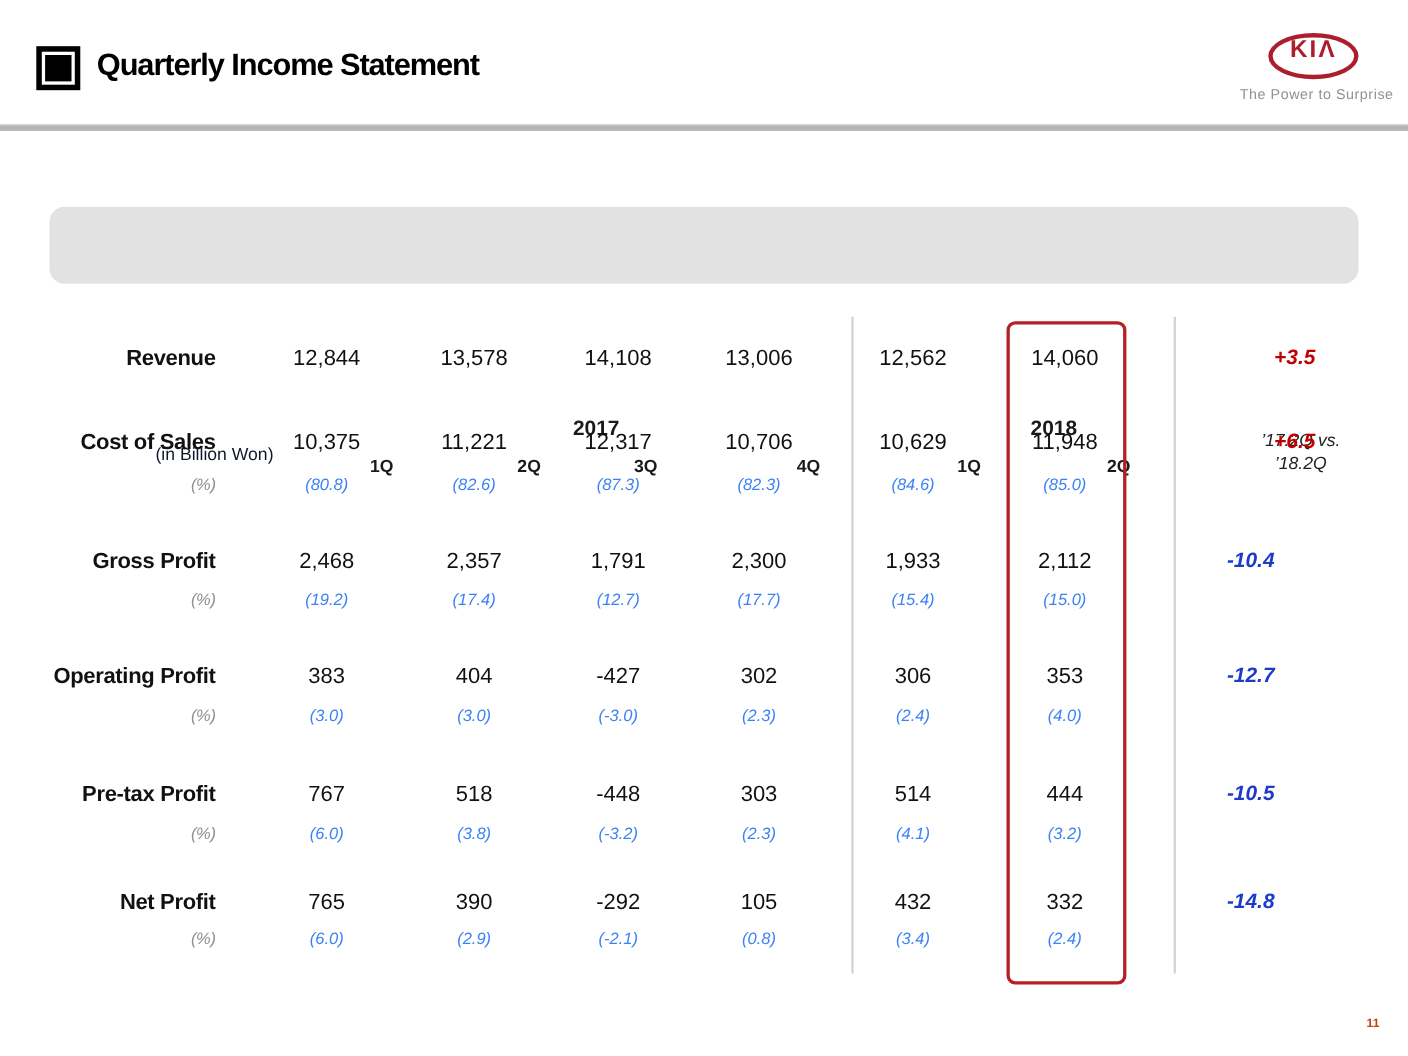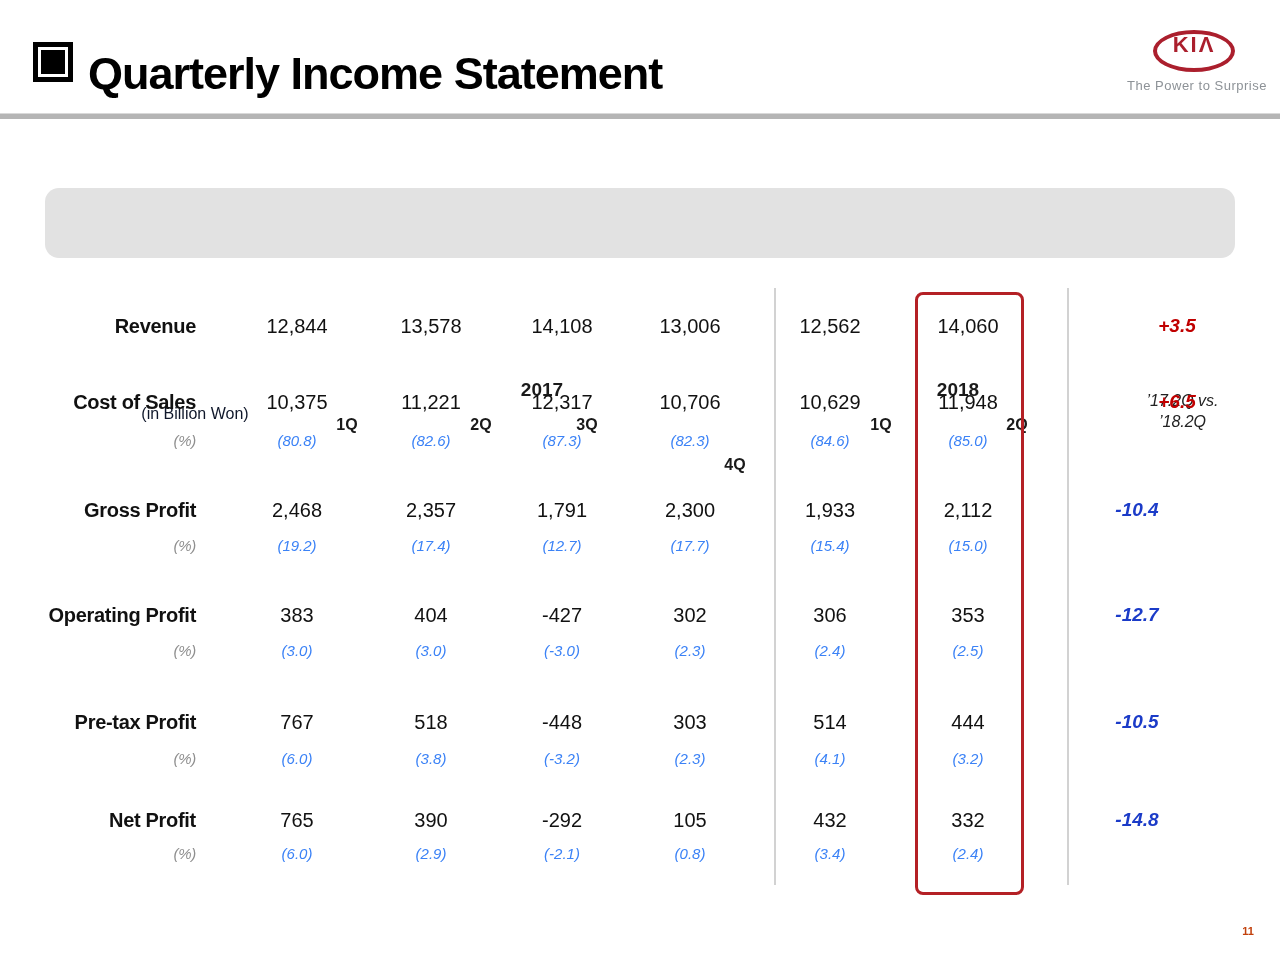--- a/index.html
+++ b/index.html
@@ -2,42 +2,42 @@
 <html style="--increase: #c00000; --decrease: #1b3bc8; --kia_red: #ab1f2d; --tagline_gray: #8d9297; --header_bg: #e2e2e2; --rule_gray: #b5b5b5; --highlight_border: #b42025;"><head>
 <meta charset="utf-8">
 <style>
   html,body{margin:0;padding:0;background:#fff;}
   body{width:1280px;height:960px;font-family:"Liberation Sans",sans-serif;-webkit-font-smoothing:antialiased;}
   .slide{position:relative;width:1280px;height:960px;background:#fff;overflow:hidden;}
 
   
   .bullet{position:absolute;left:33px;top:42px;width:24px;height:24px;border:5px solid #000;padding:3px;}
   .bullet-inner{width:100%;height:100%;background:#000;}
-  .slide-title{position:absolute;left:88px;top:48px;margin:0;font-size:45px;line-height:52px;font-weight:bold;color:#000;letter-spacing:-1px;white-space:nowrap;}
+  .slide-title{position:absolute;left:88px;top:33px;margin:0;font-size:28px;line-height:52px;font-weight:bold;color:#000;letter-spacing:-1px;white-space:nowrap;}
 
   
   .logo-oval{position:absolute;left:1153px;top:30px;width:74px;height:34px;border:4px solid var(--kia_red);border-radius:50%;display:flex;justify-content:center;}
   .logo-text{color:var(--kia_red);font-weight:bold;font-size:22px;letter-spacing:2px;line-height:1;}
   .tagline{position:absolute;left:1112px;top:78px;width:170px;text-align:center;font-size:13px;color:var(--tagline_gray);letter-spacing:0.5px;white-space:nowrap;}
 
   
   .rule{position:absolute;left:0;top:113px;width:1280px;height:5px;background:var(--rule_gray);border-top:1px solid #d9d9d9;}
 
   
   .header-bar{position:absolute;left:45px;top:188px;width:1190px;height:70px;background:var(--header_bg);border-radius:14px;}
   .hcell{position:absolute;text-align:center;color:#1a1a1a;white-space:nowrap;}
   .unit-label{left:60px;top:217px;width:180px;font-size:16px;color:#0f172a;}
   .year{top:191px;font-size:19px;font-weight:bold;}
   .year-2017{left:447px;width:100px;}
   .year-2018{left:863px;width:100px;}
   .qtr{top:228px;font-size:16px;font-weight:bold;}
   .q17-1{left:252px;width:100px;}
   .q17-2{left:386px;width:100px;}
   .q17-3{left:492px;width:100px;}
-  .q17-4{left:640px;width:100px;margin-top:40px;}
+  .q17-4{left:640px;width:100px;}
   .q18-1{left:786px;width:100px;}
   .q18-2{left:922px;width:100px;}
   .vs-label{left:1075px;top:202px;width:125px;font-size:16px;font-style:italic;line-height:21px;color:#222;text-align:center;}
 
   
   .divider{position:absolute;top:288px;width:2px;height:597px;background:#d2d2d2;}
   .divider-1{left:774px;}
   .divider-2{left:1067px;}
   .highlight-box{position:absolute;left:915px;top:292px;width:103px;height:597px;border:3px solid var(--highlight_border);border-radius:8px;background:transparent;}
 
@@ -163,21 +163,21 @@
     <span class="cell c6">353</span>
     <span class="cell c7 chg neg">-12.7</span>
   </div>
   <div class="trow pctrow r3p">
     <span class="cell label">(%)</span>
     <span class="cell c1">(3.0)</span>
     <span class="cell c2">(3.0)</span>
     <span class="cell c3">(-3.0)</span>
     <span class="cell c4">(2.3)</span>
     <span class="cell c5">(2.4)</span>
-    <span class="cell c6">(2.5)</span>
+    <span class="cell c6">(4.0)</span>
   </div>
 
   <div class="trow r4">
     <span class="cell label">Pre-tax Profit</span>
     <span class="cell c1">767</span>
     <span class="cell c2">518</span>
     <span class="cell c3">-448</span>
     <span class="cell c4">303</span>
     <span class="cell c5">514</span>
     <span class="cell c6">444</span>

